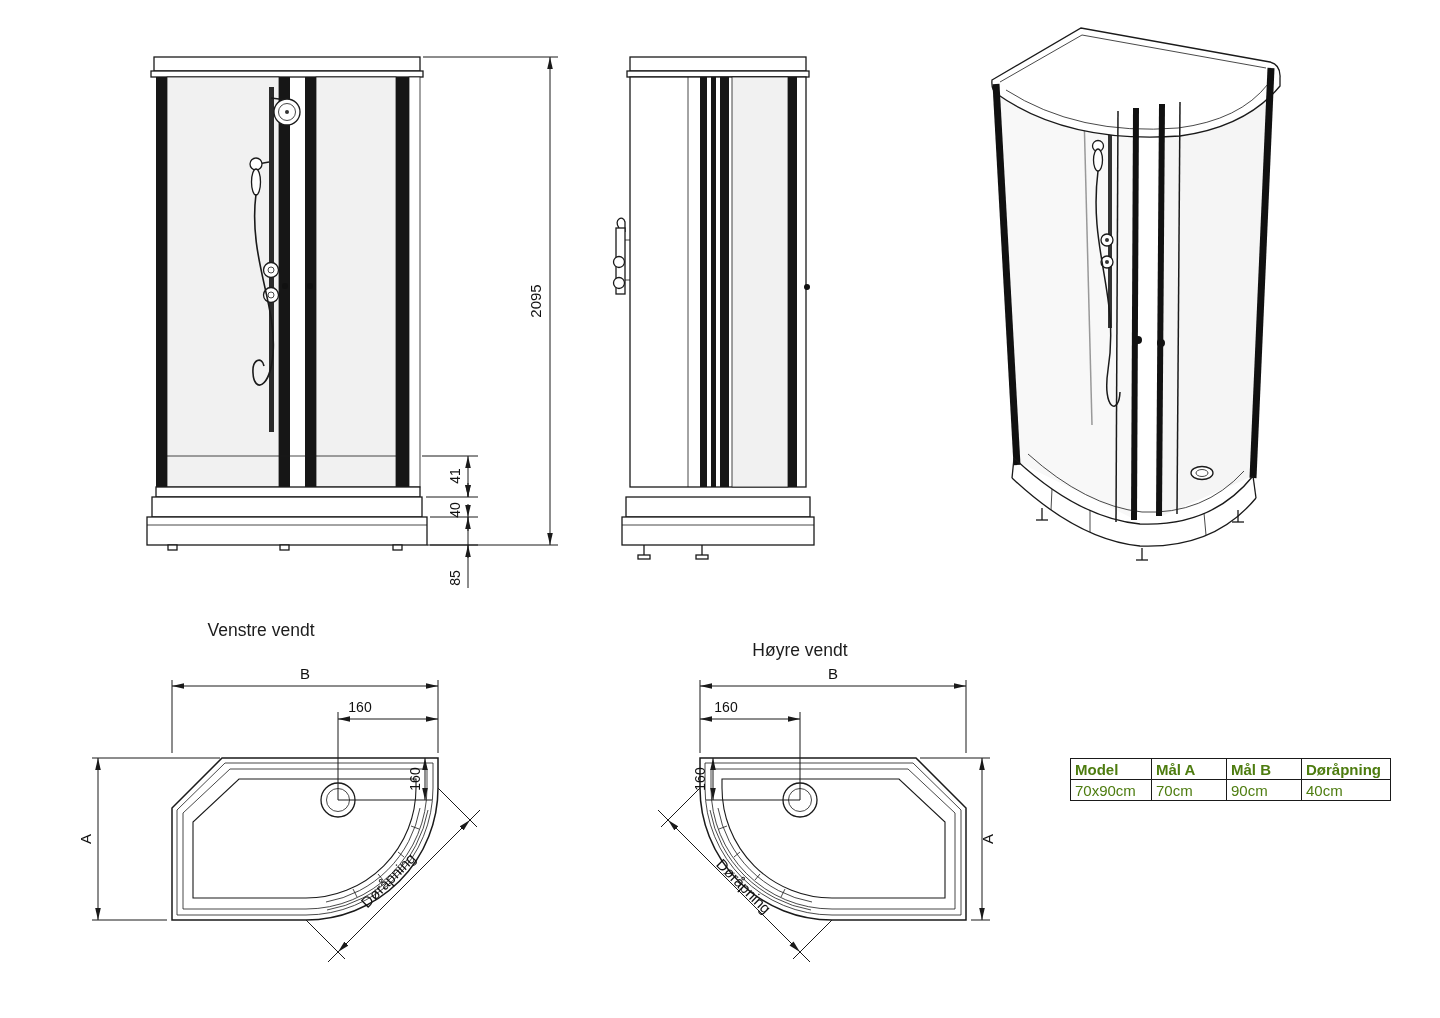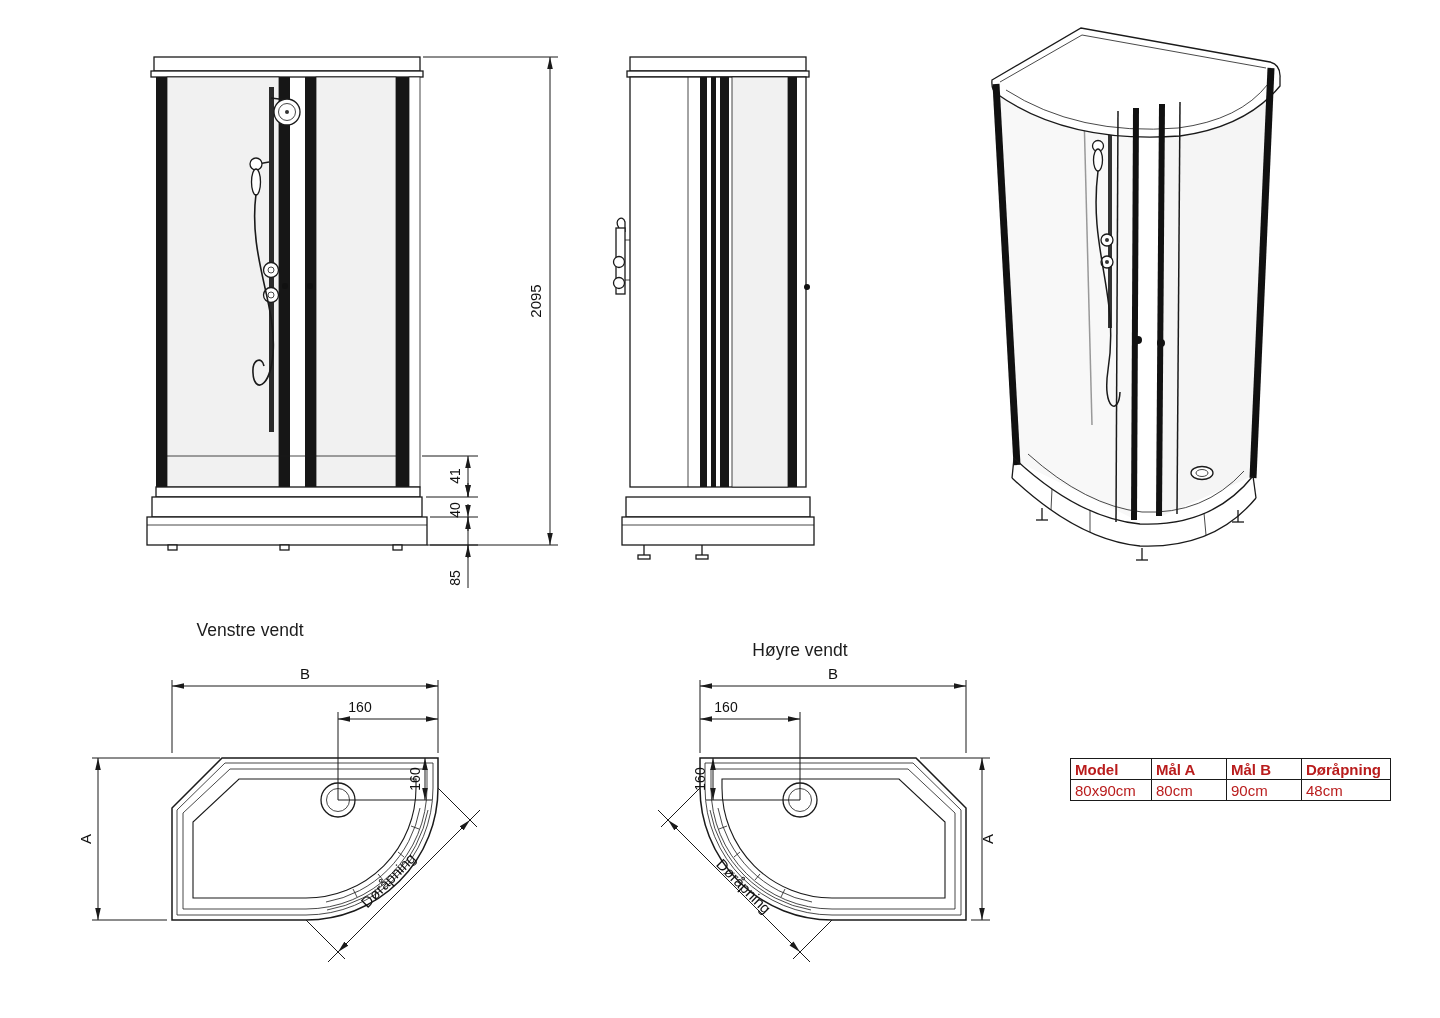--- a/index.html
+++ b/index.html
@@ -9,21 +9,21 @@
   .ln{stroke:#1a1a1a;stroke-width:1.3;fill:none;}
   .lnT{stroke:#1a1a1a;stroke-width:.8;fill:none;}
   .wht{fill:#ffffff;stroke:#1a1a1a;stroke-width:1.3;}
   .glass{fill:#f1f1f1;stroke:#1a1a1a;stroke-width:.8;}
   .blk{fill:#161616;stroke:none;}
   .dim{stroke:#1a1a1a;stroke-width:1;fill:none;}
   .dimtxt{font:14px "Liberation Sans",sans-serif;fill:#111;}
   .dimtxt2{font:15px "Liberation Sans",sans-serif;fill:#111;}
   .caption{position:absolute;font-size:17.5px;color:#1c1c1c;text-align:center;}
   .spec-table{position:absolute;left:1070px;top:758px;border-collapse:collapse;
-              font:15px "Liberation Sans",sans-serif;color:#b91c1c;}
+              font:15px "Liberation Sans",sans-serif;color:#4d7c0f;}
   .spec-table th,.spec-table td{border:1.6px solid #1a1a1a;padding:0 4px;height:20px;
               text-align:left;white-space:nowrap;}
   .spec-table th{font-weight:bold;}
 </style>
 </head>
 <body>
 
 <svg style="left:130px;top:42px;width:450px;height:560px" viewBox="0 0 450 560">
   <defs>
     <marker id="arrF" markerUnits="userSpaceOnUse" markerWidth="13" markerHeight="9" refX="12" refY="4" orient="auto-start-reverse">
@@ -168,21 +168,21 @@
       <line class="ln" x1="92" y1="498" x2="92" y2="510"></line>
       <line class="ln" x1="86" y1="510" x2="98" y2="510"></line>
       <line class="ln" x1="192" y1="538" x2="192" y2="550"></line>
       <line class="ln" x1="186" y1="550" x2="198" y2="550"></line>
       <line class="ln" x1="288" y1="500" x2="288" y2="512"></line>
       <line class="ln" x1="282" y1="512" x2="294" y2="512"></line>
     </g>
   </g>
 </svg>
 
-<div class="caption" style="left:160px;top:620px;width:180px">Venstre vendt</div>
+<div class="caption" style="left:171px;top:620px;width:180px">Venstre vendt</div>
 <div class="caption" style="left:710px;top:640px;width:180px">Høyre vendt</div>
 
 <svg style="left:80px;top:650px;width:380px;height:340px" viewBox="0 0 380 340">
   <defs>
     <marker id="arrPL" markerUnits="userSpaceOnUse" markerWidth="13" markerHeight="9" refX="12" refY="4" orient="auto-start-reverse">
       <path d="M0,1.2 L12,4 L0,6.8 Z" fill="#1a1a1a"></path>
     </marker>
   </defs>
   <g>
     <path class="wht" style="stroke-width:1.5" d="M142,108 L358,108 L358,138 A132,132 0 0 1 226,270 L92,270 L92,158 Z"></path>
@@ -266,19 +266,19 @@
 
 <table class="spec-table">
   <tbody>
       <tr>
     <th style="width:72px">Model</th>
     <th style="width:66px">Mål A</th>
     <th style="width:66px">Mål B</th>
     <th style="width:80px">Døråpning</th>
   </tr>
   <tr>
-    <td>80x90cm</td>
-    <td>80cm</td>
+    <td>70x90cm</td>
+    <td>70cm</td>
     <td>90cm</td>
-    <td>48cm</td>
+    <td>40cm</td>
   </tr>
 </tbody>
   </table>
 
 </body></html>

